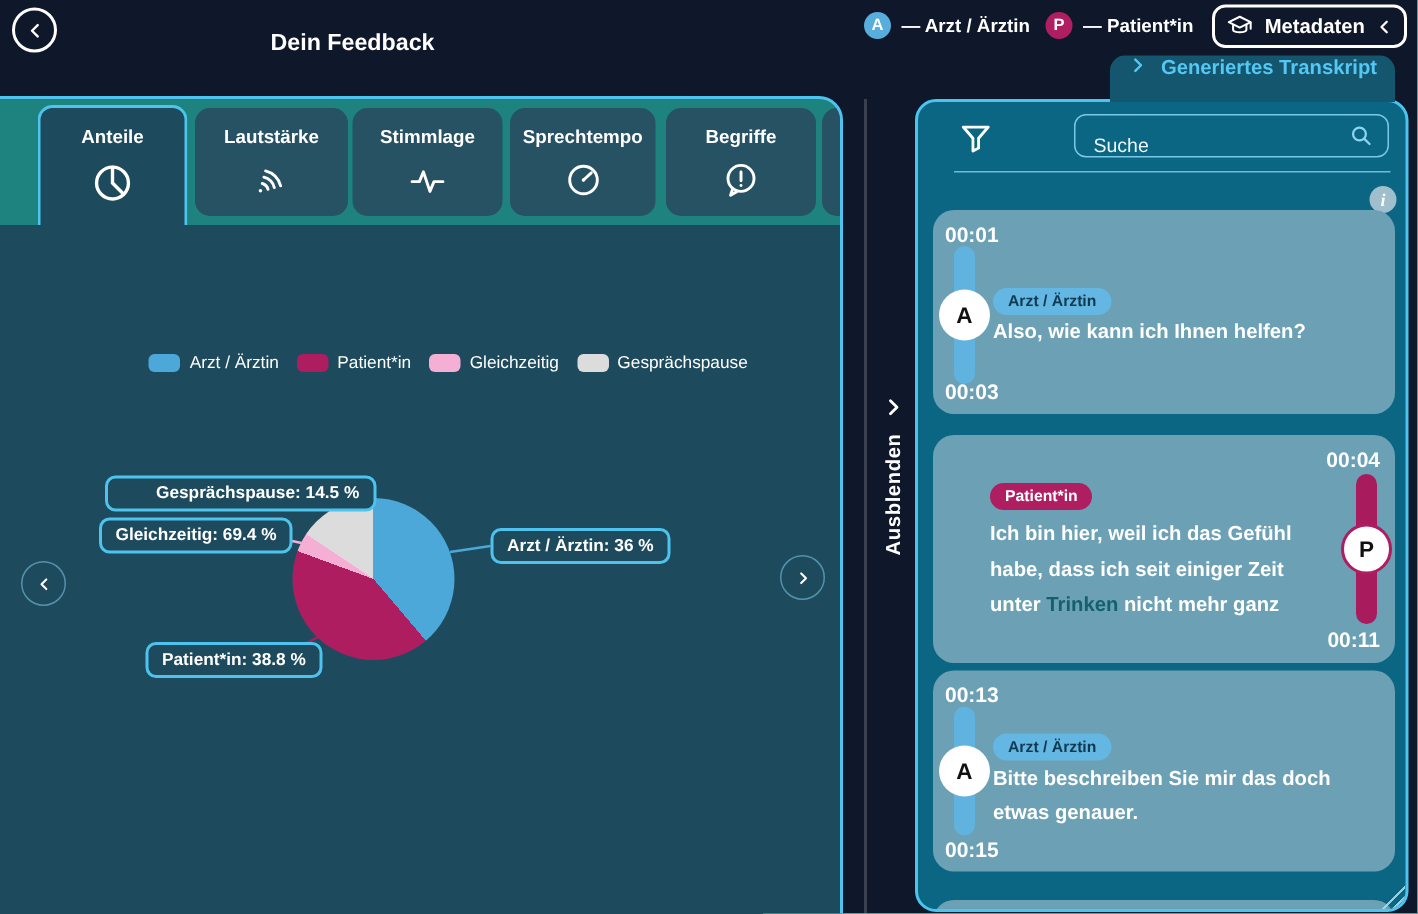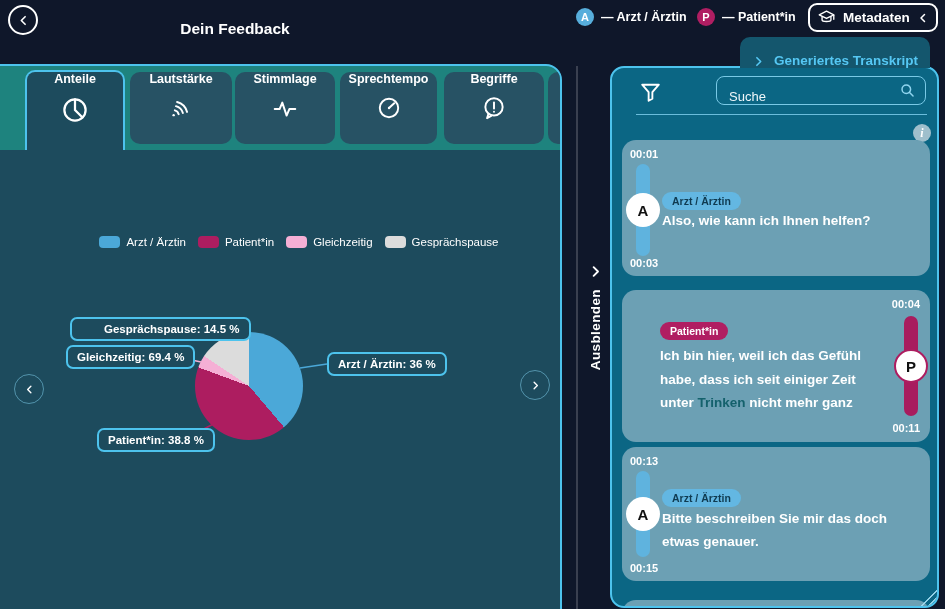--- a/index.html
+++ b/index.html
@@ -13,30 +13,30 @@
             display:flex;align-items:center;justify-content:center;cursor:pointer;}
   .title{left:150px;top:20px;width:170px;text-align:center;color:#fff;font-weight:bold;font-size:15.5px;}
   .speaker{top:8px;display:flex;align-items:center;gap:7px;color:#fff;font-weight:bold;font-size:12.5px;}
   .sp-a{left:576px;} .sp-p{left:697px;}
   .badge{width:18px;height:18px;border-radius:50%;display:flex;align-items:center;justify-content:center;
          color:#fff;font-size:11px;font-weight:bold;}
   .meta-btn{left:808px;top:3px;width:130px;height:29px;border:2px solid #fff;border-radius:9px;
             display:flex;align-items:center;justify-content:center;gap:7px;color:#fff;
             font-weight:bold;font-size:13.5px;cursor:pointer;box-sizing:border-box;}
   .ts-tab{left:740px;top:37px;width:190px;height:31px;background:#14566D;border-radius:10px 10px 0 0;
-          display:flex;align-items:flex-end;justify-content:center;gap:9px;color:#55C7F3;
+          display:flex;align-items:flex-start;justify-content:center;gap:9px;color:#55C7F3;
           font-weight:bold;font-size:13.5px;z-index:4;cursor:pointer;}
 
   
   .lpanel{left:-20px;top:64px;width:582px;height:560px;border:2px solid #4DC3ED;border-radius:0 16px 0 0;
           background:#1E837E;overflow:hidden;z-index:1;box-sizing:border-box;}
   .lcontent{position:absolute;left:0;right:0;top:84px;bottom:0;background:#1D4B5D;}
   .tab{position:absolute;display:flex;flex-direction:column;align-items:center;color:#fff;
        font-weight:bold;font-size:12.5px;cursor:pointer;box-sizing:border-box;}
-  .tab .tlabel{}
+  .tab .tlabel{margin-top:12px;}
   .tab .ticon{margin-top:9px;}
   .tab-inactive{top:6px;height:72px;background:#275264;border-radius:10px;}
   .tab-active{left:43px;top:4px;width:100px;height:80px;background:#1D4B5D;border:2px solid #4DC3ED;
               border-bottom:none;border-radius:10px 10px 0 0;z-index:2;}
   .t-laut{left:148px;width:102px;} .t-stim{left:253px;width:100px;}
   .t-spre{left:358px;width:97px;}  .t-begr{left:462px;width:100px;} .t-part{left:566px;width:40px;}
 
   .legend{left:0;right:0;top:170px;display:flex;justify-content:center;gap:12px;padding-left:56px;}
   .litem{display:flex;align-items:center;gap:6px;color:#fff;font-size:11.5px;}
   .swatch{width:21px;height:12px;border-radius:4px;}
@@ -68,21 +68,21 @@
   .search-wrap input::placeholder{color:#EFF7FA;opacity:1;}
   .search-icon{position:absolute;right:9px;top:5px;}
   .divider{left:24px;top:46px;width:291px;height:1px;background:rgba(125,205,235,.85);}
   .info-btn{left:301px;top:56px;width:18px;height:18px;border-radius:50%;background:#9FBFCC;
             color:#fff;font-family:"Liberation Serif",serif;font-style:italic;font-weight:bold;
             font-size:12px;display:flex;align-items:center;justify-content:center;cursor:pointer;}
 
   .card{left:10px;width:308px;background:#6CA0B4;border-radius:14px;}
   .c1{top:72px;height:136px;} .c2{top:222px;height:152px;}
   .c3{top:379px;height:134px;} .c4{top:532px;height:70px;}
-  .time{position:absolute;color:#fff;font-weight:bold;font-size:11px;}
+  .time{position:absolute;color:#fff;font-weight:bold;font-size:14px;}
   .tl-bar{position:absolute;width:14px;border-radius:7px;}
   .bar-blue{background:#5FB3DE;} .bar-magenta{background:#A81C5E;}
   .avatar{position:absolute;width:34px;height:34px;border-radius:50%;background:#fff;color:#111;
           font-weight:bold;font-size:15px;display:flex;align-items:center;justify-content:center;box-sizing:border-box;}
   .chip{position:absolute;border-radius:9px;font-weight:bold;font-size:10.5px;padding:3px 10px;white-space:nowrap;}
   .chip-blue{background:#63B7E2;color:#0F3A50;} .chip-magenta{background:#B01E62;color:#fff;}
   .msg-text{position:absolute;color:#fff;font-weight:bold;font-size:13.5px;}
   .line{white-space:nowrap;}
   .hl{color:#14616C;text-decoration-style:dashed;text-underline-offset:3px;cursor:pointer;}
   

